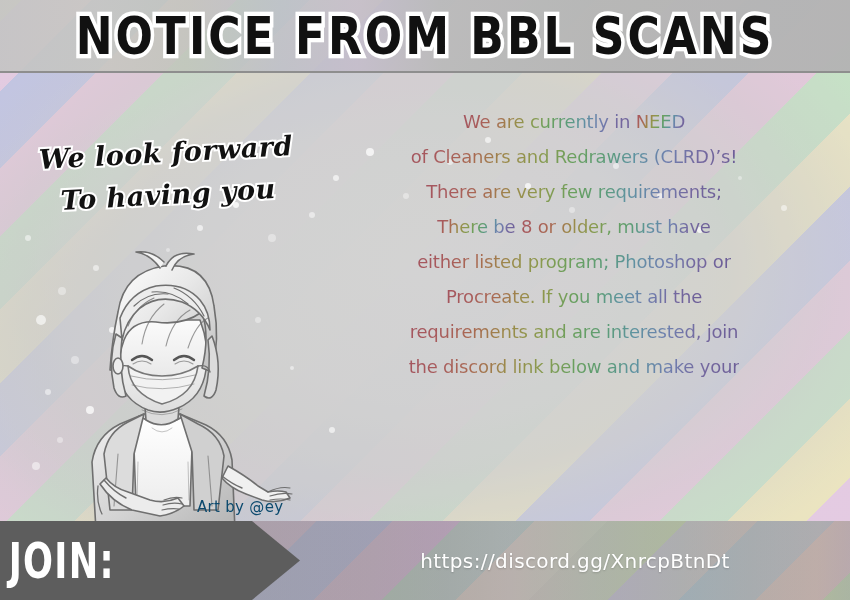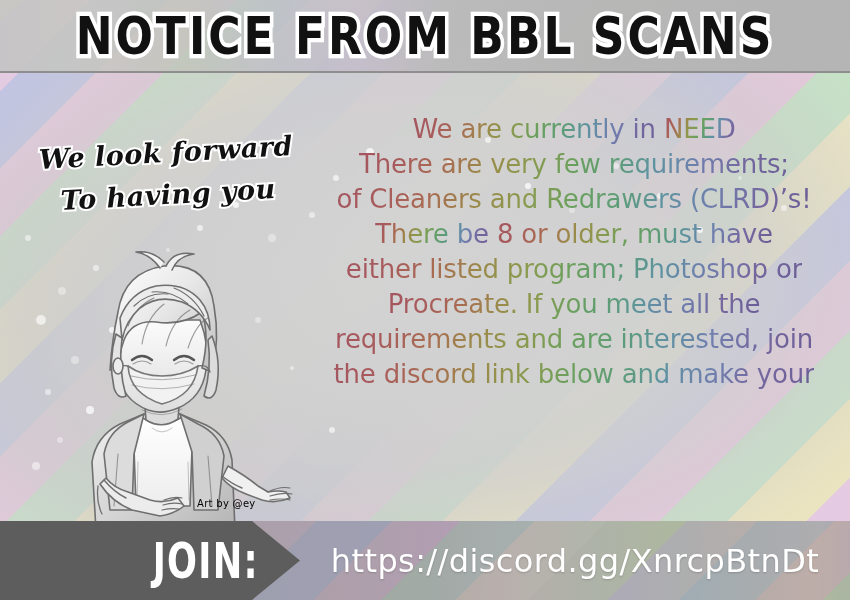--- a/index.html
+++ b/index.html
@@ -122,37 +122,36 @@
     left: 32px; top: 248px;
     width: 270px; height: 282px;
     pointer-events: none;
   }
   .char-wrap svg { display: block; }
 
   .art-credit {
     position: absolute;
     left: 197px; top: 498px;
     font-family: "DejaVu Sans", sans-serif;
-    font-size: 10px;
-    color: #000000;
+    font-size: 15px;
+    color: #0c4a6e;
     letter-spacing: 0.3px;
     white-space: nowrap;
   }
 
   
   .body-text {
     position: absolute;
     left: 300px; top: 104px;
     width: 548px;
     text-align: center;
     font-family: "DejaVu Sans", sans-serif;
-    font-size: 26px;
+    font-size: 18px;
     line-height: 35px;
     letter-spacing: -0.2px;
-    margin-top: 8px;
   }
   .body-text .grad {
     background-image: linear-gradient(112deg,
       #a4555f 0%,
       #a85b5c 10%,
       #a96a52 20%,
       #9b8a4a 30%,
       #8a9a4e 40%,
       #6aa05e 50%,
       #5c9c79 60%,
@@ -199,42 +198,42 @@
     );
   }
   .join-tag {
     position: absolute;
     left: 0; top: 0;
     width: 300px; height: 79px;
     background: #5d5d5d;
     clip-path: polygon(0 0, 252px 0, 300px 50%, 252px 100%, 0 100%);
     display: flex;
     align-items: center;
-    justify-content: flex-end;
+    justify-content: flex-start;
     padding-right: 32px;
     box-sizing: border-box;
   }
   .join-label {
     font-family: "DejaVu Sans", sans-serif;
     font-size: 41px;
     font-weight: 700;
     color: #ffffff;
     letter-spacing: 1.5px;
     transform: scaleY(1.22) scaleX(0.86);
     white-space: nowrap;
   }
   .discord-url {
     position: absolute;
     left: 300px; top: 0;
     width: 550px; height: 79px;
     display: flex;
     align-items: center;
     justify-content: center;
     font-family: "DejaVu Sans", sans-serif;
-    font-size: 32px;
+    font-size: 20px;
     color: #ffffff;
     letter-spacing: 0.4px;
     white-space: nowrap;
     text-shadow: 0 1px 2px rgba(0,0,0,0.18);
   }
 </style>
 </head>
 <body>
 
 <div id="poster">
@@ -381,22 +380,22 @@
         <path d="M110 162 Q130 172 150 161" stroke-width="1" opacity="0.5"></path>
         <path d="M120 180 Q130 188 140 180" stroke-width="1" opacity="0.4"></path>
       </g>
     </svg>
   </div>
 
   <div class="art-credit">Art by @ey</div>
 
   <div class="body-text" id="body-text">
       <div><span class="grad">We are currently in </span><span class="grad ul">NEED</span></div>
+      <div><span class="grad">of Cleaners and Redrawers (CLRD)’s!</span></div>
       <div><span class="grad">There are very few requirements;</span></div>
-      <div><span class="grad">of Cleaners and Redrawers (CLRD)’s!</span></div>
       <div><span class="grad ul">There be</span><span class="grad"> 8 or older, must have</span></div>
       <div><span class="grad">either listed program; Photoshop or</span></div>
       <div><span class="grad">Procreate. If you meet all the</span></div>
       <div><span class="grad">requirements and are interested, join</span></div>
       <div><span class="grad">the discord link below and make your</span></div>
     </div>
 
   <div class="footer-band">
     <div class="footer-rainbow"></div>
     <div class="join-tag">

